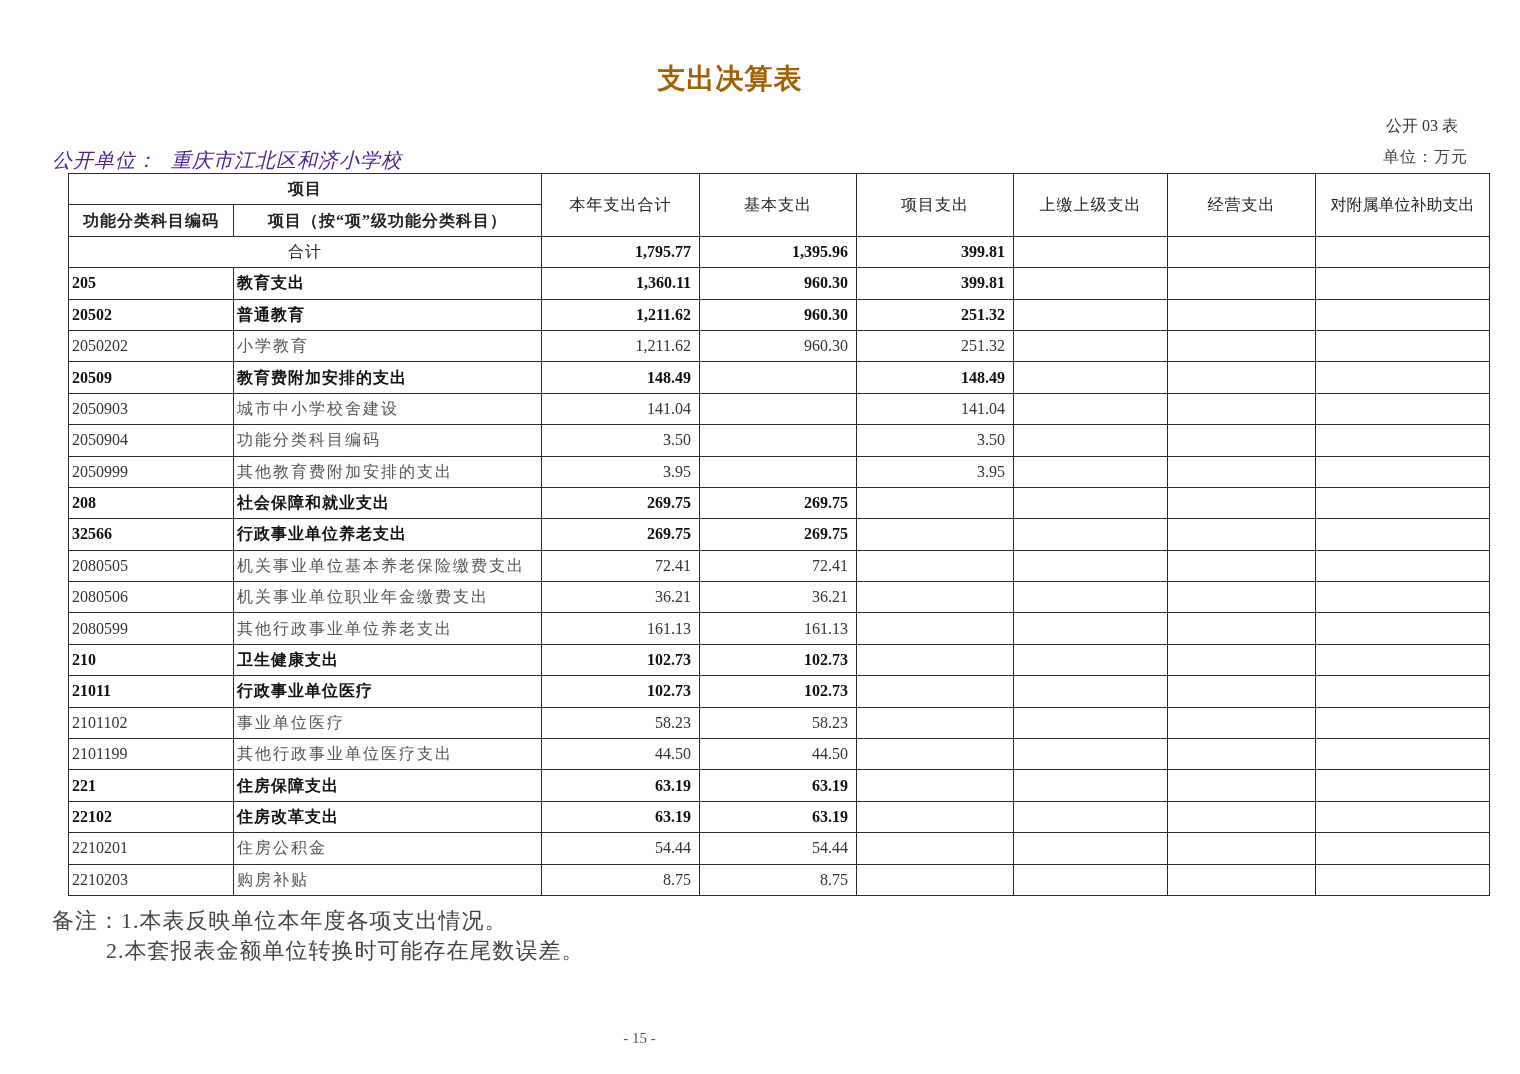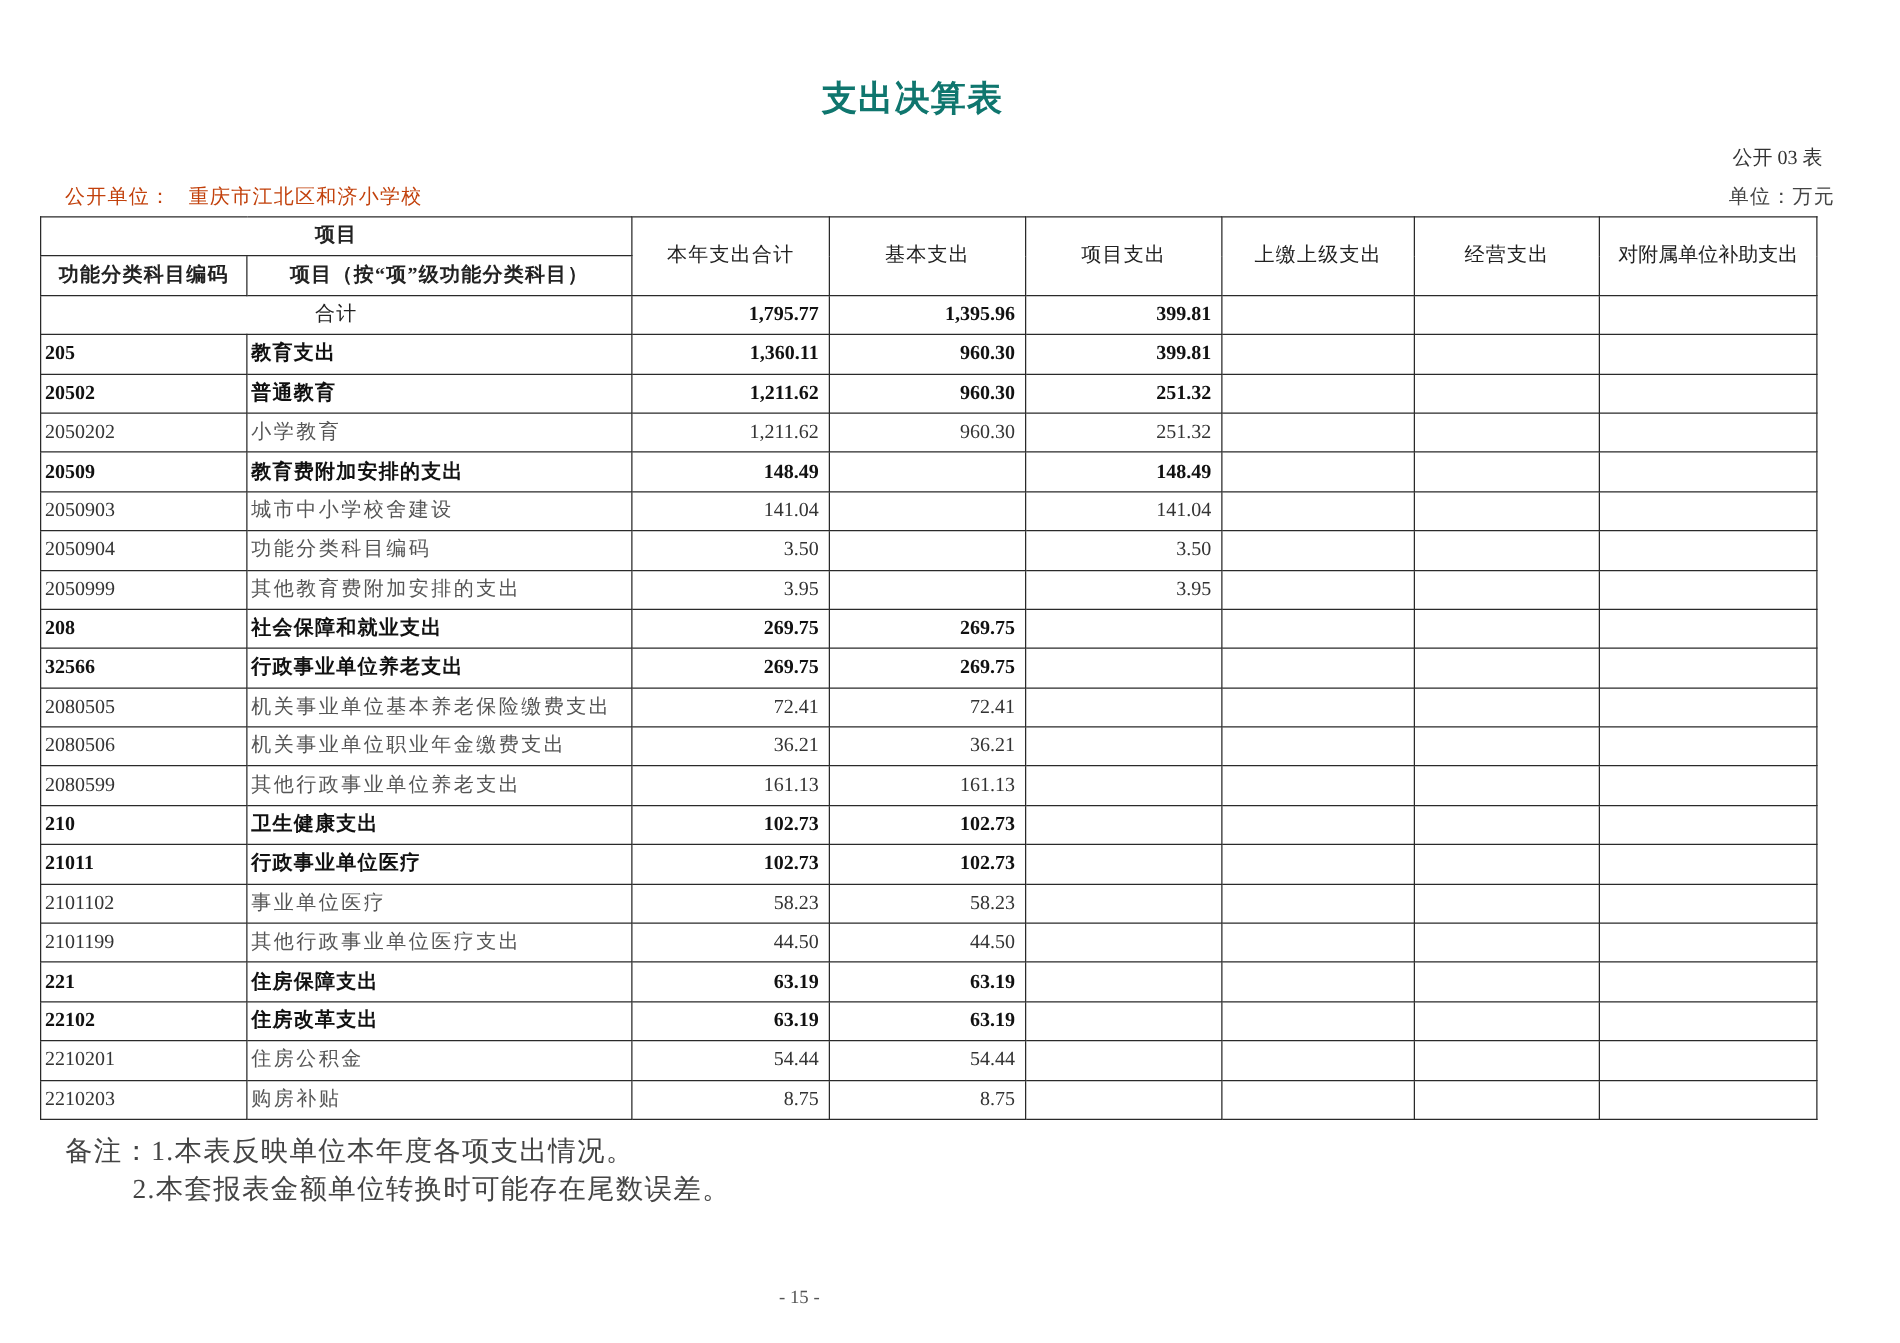--- a/index.html
+++ b/index.html
@@ -1,24 +1,24 @@
 <!DOCTYPE html>
 <html><head>
 <meta charset="utf-8">
 <style>
   html, body { margin:0; padding:0; background:#ffffff; }
   body { width:1520px; height:1074px; position:relative; overflow:hidden;
          font-family:"Liberation Serif","DejaVu Serif",serif; color:#222; }
   .title { position:absolute; left:0; width:1460px; top:60px; text-align:center;
-           font-size:28px; font-weight:bold; letter-spacing:1px; color:#0f766e; }
+           font-size:28px; font-weight:bold; letter-spacing:1px; color:#a16207; }
   .table-no { position:absolute; right:62px; top:116px; font-size:16px; color:#333; }
-  .unit-left { position:absolute; left:52px; top:147px; font-size:16px; color:#c2410c; letter-spacing:1px; }
+  .unit-left { position:absolute; left:52px; top:147px; font-size:20px; color:#4c1d95; letter-spacing:1px;font-style:italic; }
   .unit-left .org { margin-left:14px; }
   .unit-right { position:absolute; right:52px; top:147px; font-size:16px; color:#444; letter-spacing:1px;margin-left:12px; }
-  table.main { position:absolute; left:32px; top:173px; border-collapse:collapse; table-layout:fixed; width:1421px;padding-left:36px; }
+  table.main { position:absolute; left:68px; top:173px; border-collapse:collapse; table-layout:fixed; width:1421px;padding-left:36px; }
   table.main td { border:1.3px solid #2a2a2a; padding:0 3px; font-size:16px; height:30.4px; line-height:18px; white-space:nowrap; overflow:hidden; }
   table.main td.hc { text-align:center; font-weight:bold; letter-spacing:1px; }
   table.main td.hc.norm { font-weight:normal; color:#222; }
   table.main td.num { text-align:right; padding-right:8px; }
   table.main tr.bold td { font-weight:bold; color:#111; }
   table.main tr.norm td { font-weight:normal; color:#333; }
   table.main tr.norm td.name { color:#555; letter-spacing:2px; }
   table.main tr.bold td.name { letter-spacing:1px; }
   .notes { position:absolute; left:52px; top:906px; font-size:22px; color:#444; letter-spacing:1px; line-height:30px; }
   .notes .n2 { padding-left:54px; }

